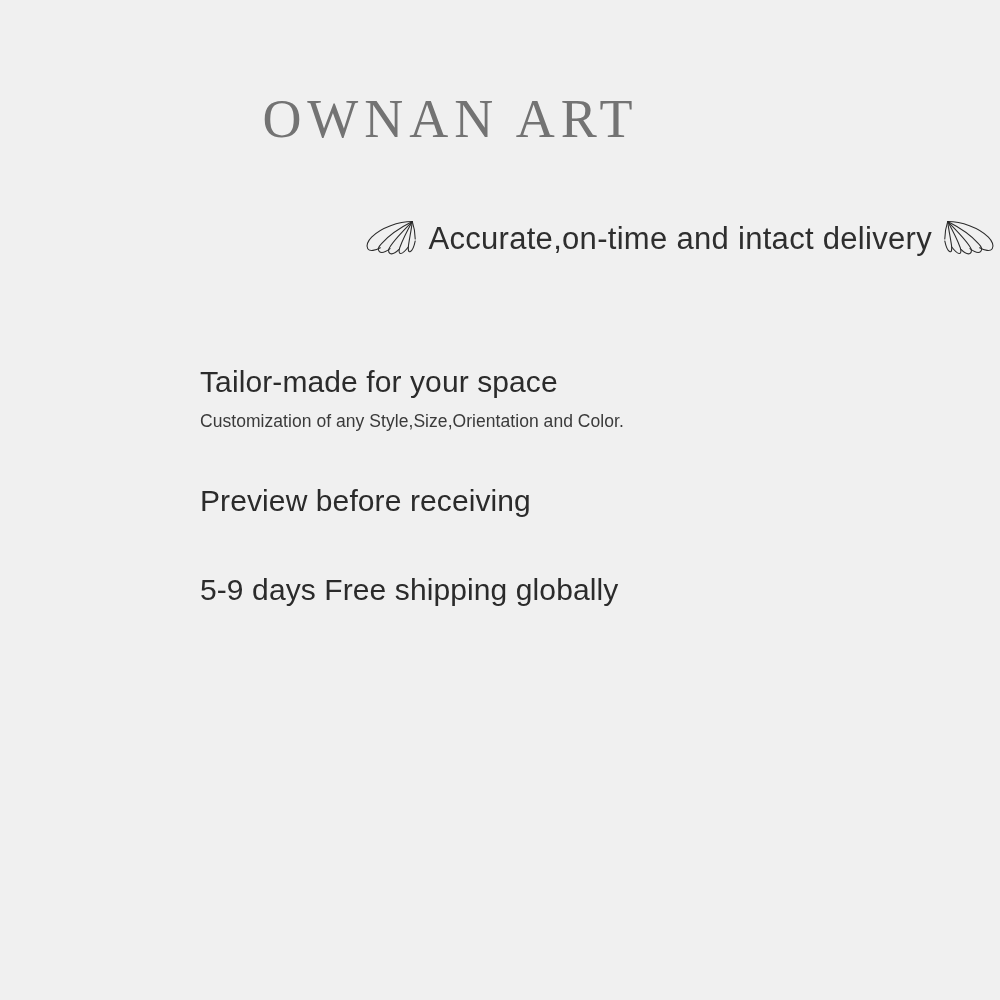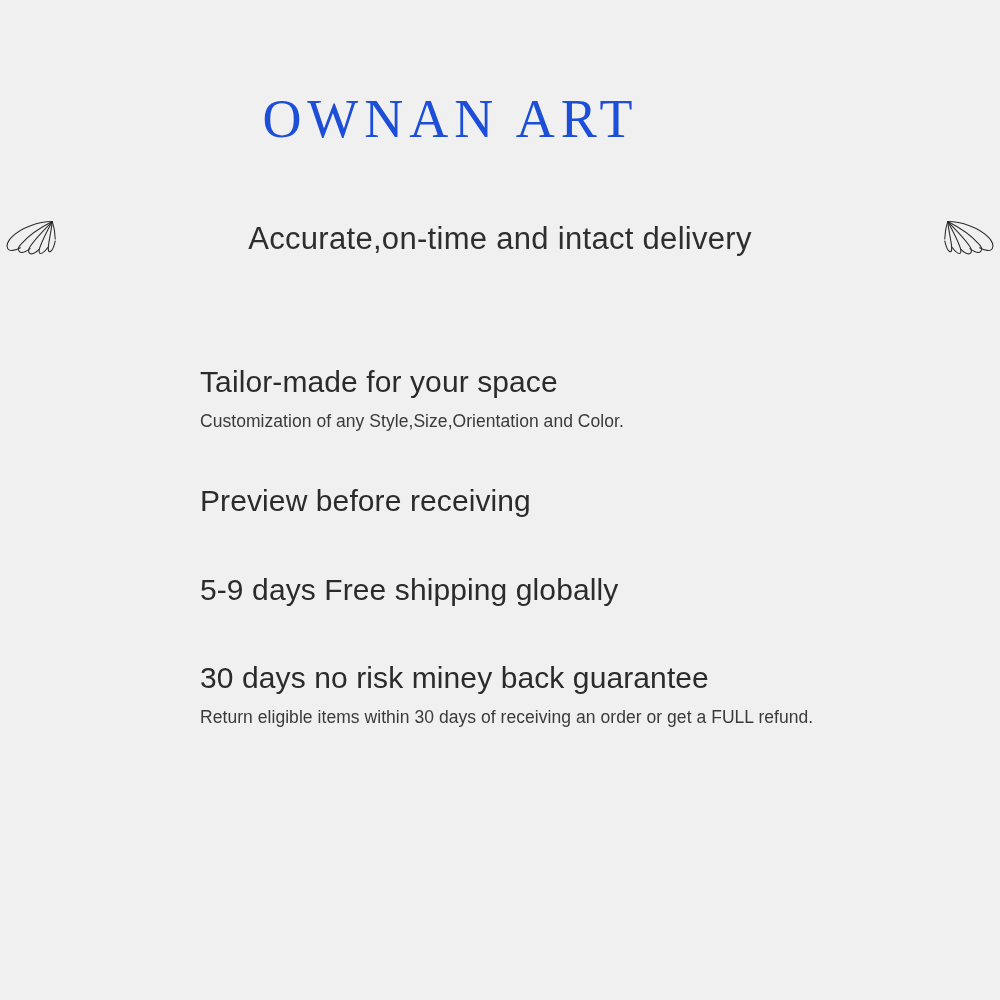--- a/index.html
+++ b/index.html
@@ -24,34 +24,34 @@
   
   .brand {
     position: absolute;
     top: 92px;
     left: 0;
     width: 901px;
     text-align: center;
     font-family: "Liberation Serif", serif;
     font-size: 54px;
     letter-spacing: 6px;
-    color: #1d4ed8;
+    color: #737373;
     font-weight: 400;
     line-height: 1;
   }
 
   
   .tagline-row {
     position: absolute;
     top: 208px;
     left: 0;
     width: 1000px;
     display: flex;
     align-items: center;
-    justify-content: space-between;
+    justify-content: flex-end;
     gap: 6px;
   }
   .tagline {
     font-size: 31px;
     letter-spacing: 0.3px;
     color: #2e2e2e;
     font-weight: 400;
     white-space: nowrap;
   }
   .wing {
@@ -130,19 +130,15 @@
     </div>
 
     <div class="feature">
       <div class="feature-title">Preview before receiving</div>
     </div>
 
     <div class="feature">
       <div class="feature-title">5-9 days Free shipping globally</div>
     </div>
 
-    <div class="feature">
-      <div class="feature-title">30 days no risk miney back guarantee</div>
-      <div class="feature-desc">Return eligible items within 30 days of receiving an order or get a FULL refund.</div>
-    </div>
 
   </div>
 </div>
 
 </body></html>

